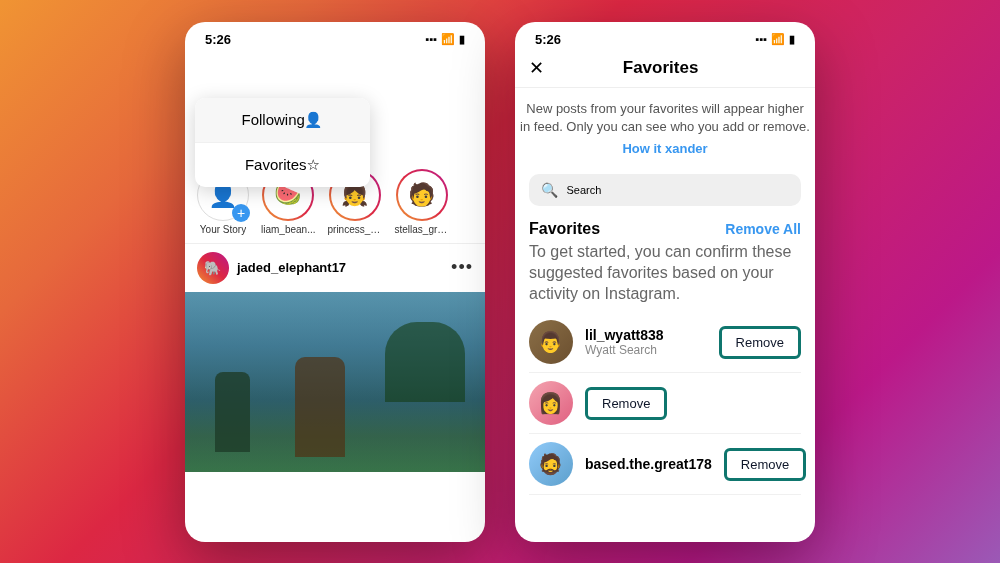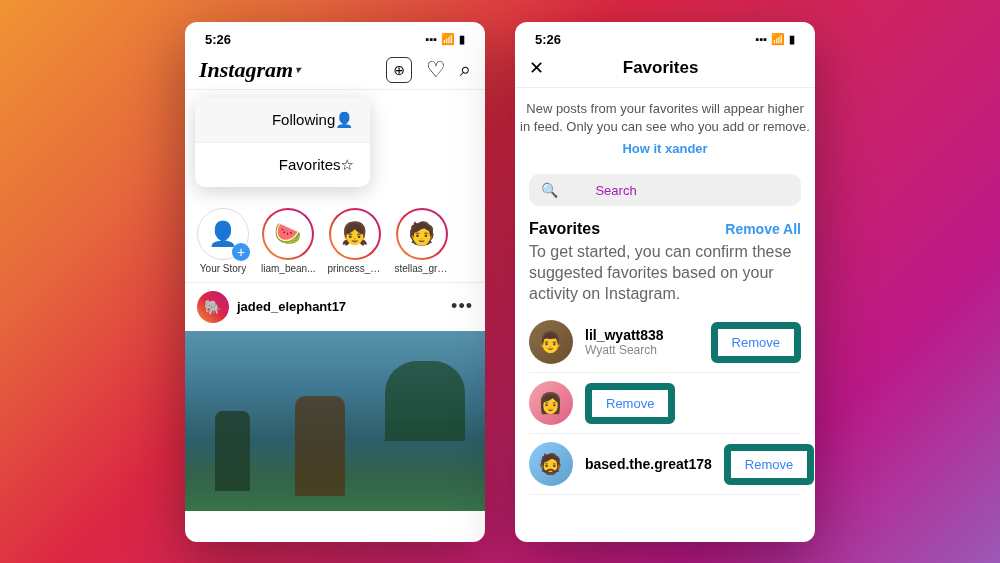--- a/index.html
+++ b/index.html
@@ -11,21 +11,21 @@
       align-items: center;
       justify-content: center;
       gap: 30px;
       font-family: -apple-system, BlinkMacSystemFont, 'Segoe UI', sans-serif;
       overflow: hidden;
     }
 
     
     .phone {
       background: #fff;
-      border-radius: 12px;
+      border-radius: 20px;
       width: 300px;
       height: 520px;
       overflow: hidden;
       box-shadow: 0 20px 60px rgba(0,0,0,0.35);
       display: flex;
       flex-direction: column;
       position: relative;
     }
 
     
@@ -88,21 +88,21 @@
       left: 10px;
       background: #fff;
       border-radius: 10px;
       box-shadow: 0 4px 20px rgba(0,0,0,0.18);
       width: 175px;
       z-index: 10;
       overflow: hidden;
     }
     .dropdown-item {
       display: flex;
-      justify-content: flex-end;
+      justify-content: center;
       align-items: center;
       padding: 13px 16px;
       font-size: 15px;
       font-weight: 500;
       border-bottom: 1px solid #f0f0f0;
     }
     .dropdown-item:last-child { border-bottom: none; }
     .dropdown-item.active { background: #f7f7f7; }
 
     
@@ -288,23 +288,22 @@
       display: flex;
       align-items: center;
       padding: 8px 12px;
       gap: 8px;
     }
     .search-icon-small {
       color: #999;
       font-size: 14px;
     }
     .search-placeholder {
-      color: #a21caf;
-      font-size: 13px;
-      margin-left: 29px;
+      color: #000000;
+      font-size: 11px;
     }
     .favorites-section {
       padding: 4px 14px;
     }
     .favorites-section-header {
       display: flex;
       justify-content: space-between;
       align-items: center;
       margin-bottom: 4px;
     }
@@ -349,55 +348,42 @@
     .fav-username {
       font-size: 14px;
       font-weight: 600;
     }
     .fav-realname {
       font-size: 12px;
       color: #888;
     }
     .remove-btn {
       background: #fff;
-      border: 7px solid #0f766e;
+      border: 3px solid #0f766e;
       border-radius: 6px;
       padding: 6px 14px;
       font-size: 13px;
       font-weight: 500;
-      color: #3b82f6;
+      color: #0f172a;
     }
   </style>
 </head>
 <body>
 
 <div class="phone">
 
   <div class="status-bar">
     <span>5:26</span>
     <div class="status-icons">
       <span>▪▪▪</span>
       <span>📶</span>
       <span>▮</span>
     </div>
   </div>
 
-  <div class="phone1-header">
-    <div class="insta-logo">
-      <span>Instagram</span>
-      <span class="chevron-down">▾</span>
-    </div>
-    <div class="header-icons">
-      <div class="icon-circle">
-        <span>⊕</span>
-      </div>
-      <span style="font-size:22px;">♡</span>
-      <span style="font-size:20px;">⌕</span>
-    </div>
-  </div>
 
   <div class="dropdown">
     <div class="dropdown-item active">
       <span>Following</span>
       <span>👤</span>
     </div>
     <div class="dropdown-item">
       <span>Favorites</span>
       <span>☆</span>
     </div>

